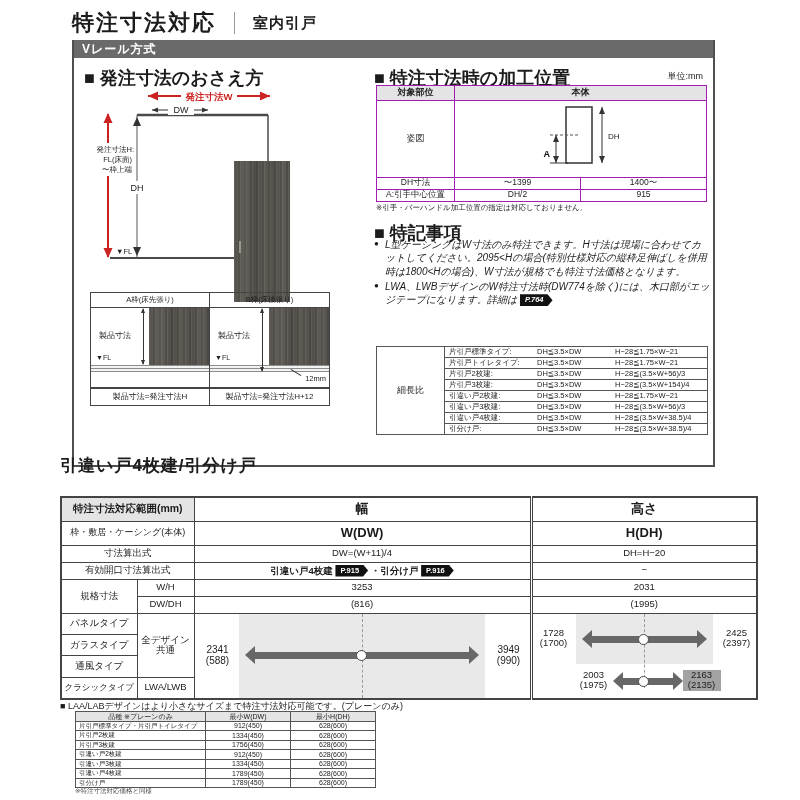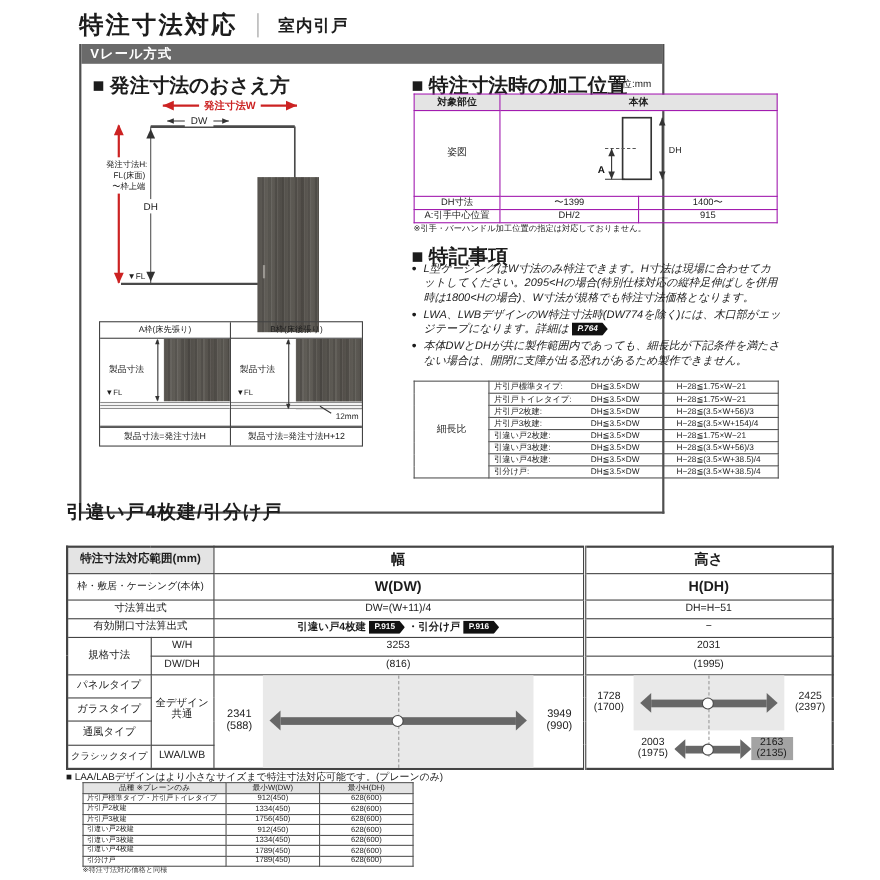--- a/index.html
+++ b/index.html
@@ -8,21 +8,21 @@
   .page { position: relative; width: 800px; height: 800px; overflow: hidden; background: #fff; }
   .abs { position: absolute; }
 
   
   .hdr { position: absolute; left: 72px; top: 8px; display: flex; align-items: center; text-align: right; }
   .hdr-title { font-size: 22px; font-weight: bold; letter-spacing: 2px; }
   .hdr-divider { width: 1px; height: 22px; background: #999; margin: 0 18px; }
   .hdr-sub { font-size: 15px; font-weight: bold; letter-spacing: 1px; }
 
   
-  .s1 { position: absolute; left: 72px; top: 40px; width: 532px; height: 427px;
+  .s1 { position: absolute; left: 72px; top: 40px; width: 643px; height: 427px;
         border: 2px solid #4f4f4f; border-top: none; }
   .band { height: 18px; background: #6a6a6a; color: #fff; font-size: 12px; font-weight: bold;
           line-height: 18px; padding-left: 8px; letter-spacing: 1px; }
   .h13 { font-size: 18px; font-weight: bold; }
 
   svg text { font-family: "Liberation Sans", "DejaVu Sans", sans-serif; }
 
   .wood { background:
       repeating-linear-gradient(90deg, rgba(255,255,255,.06) 0 1px, rgba(0,0,0,0) 1px 4px, rgba(0,0,0,.10) 4px 6px),
       linear-gradient(90deg,#56534e,#625f59 20%,#504d48 38%,#5d5a54 55%,#534f4a 72%,#605d57 88%,#524f4a); }
@@ -230,21 +230,20 @@
       </tr>
     </tbody>
       </table>
     <div class="knote">※引手・バーハンドル加工位置の指定は対応しておりません。</div>
 
     <div class="abs h13" style="left:300px; top:181px;">■ 特記事項</div>
     <ul class="bullets">
       <li><span>L型ケーシングはW寸法のみ特注できます。H寸法は現場に合わせてカットしてください。2095&lt;Hの場合(特別仕様対応の縦枠足伸ばしを併用時は1800&lt;Hの場合)、W寸法が規格でも特注寸法価格となります。</span></li>
       <li><span>LWA、LWBデザインのW特注寸法時(DW774を除く)には、木口部がエッジテープになります。詳細は</span>
         <span class="badge">P.764</span></li>
-      <li><span>本体DWとDHが共に製作範囲内であっても、細長比が下記条件を満たさない場合は、開閉に支障が出る恐れがあるため製作できません。</span></li>
     </ul>
 
     <table class="stab">
       <tbody>
           <tr>
         <td class="sl-label" rowspan="8">細長比</td>
         <td><span class="sl-t">片引戸標準タイプ:</span><span class="sl-f1">DH≦3.5×DW</span><span>H−28≦1.75×W−21</span></td>
       </tr>
       <tr>
             <td><span class="sl-t">片引戸トイレタイプ:</span><span class="sl-f1">DH≦3.5×DW</span><span>H−28≦1.75×W−21</span></td>
@@ -287,21 +286,21 @@
       <td class="big hcol">高さ</td>
     </tr>
     <tr style="height:24px;">
       <td colspan="2" style="font-size:9px;">枠・敷居・ケーシング(本体)</td>
       <td class="big">W(DW)</td>
       <td class="big hcol">H(DH)</td>
     </tr>
     <tr style="height:17px;">
       <td colspan="2">寸法算出式</td>
       <td>DW=(W+11)/4</td>
-      <td class="hcol">DH=H−51</td>
+      <td class="hcol">DH=H−20</td>
     </tr>
     <tr style="height:17px;">
       <td colspan="2">有効開口寸法算出式</td>
       <td>
         <span style="font-weight:bold;">引違い戸4枚建</span>
         <span class="badge">P.915</span>
         <span style="font-weight:bold;">・引分け戸</span>
         <span class="badge">P.916</span>
       </td>
       <td class="hcol">−</td>

